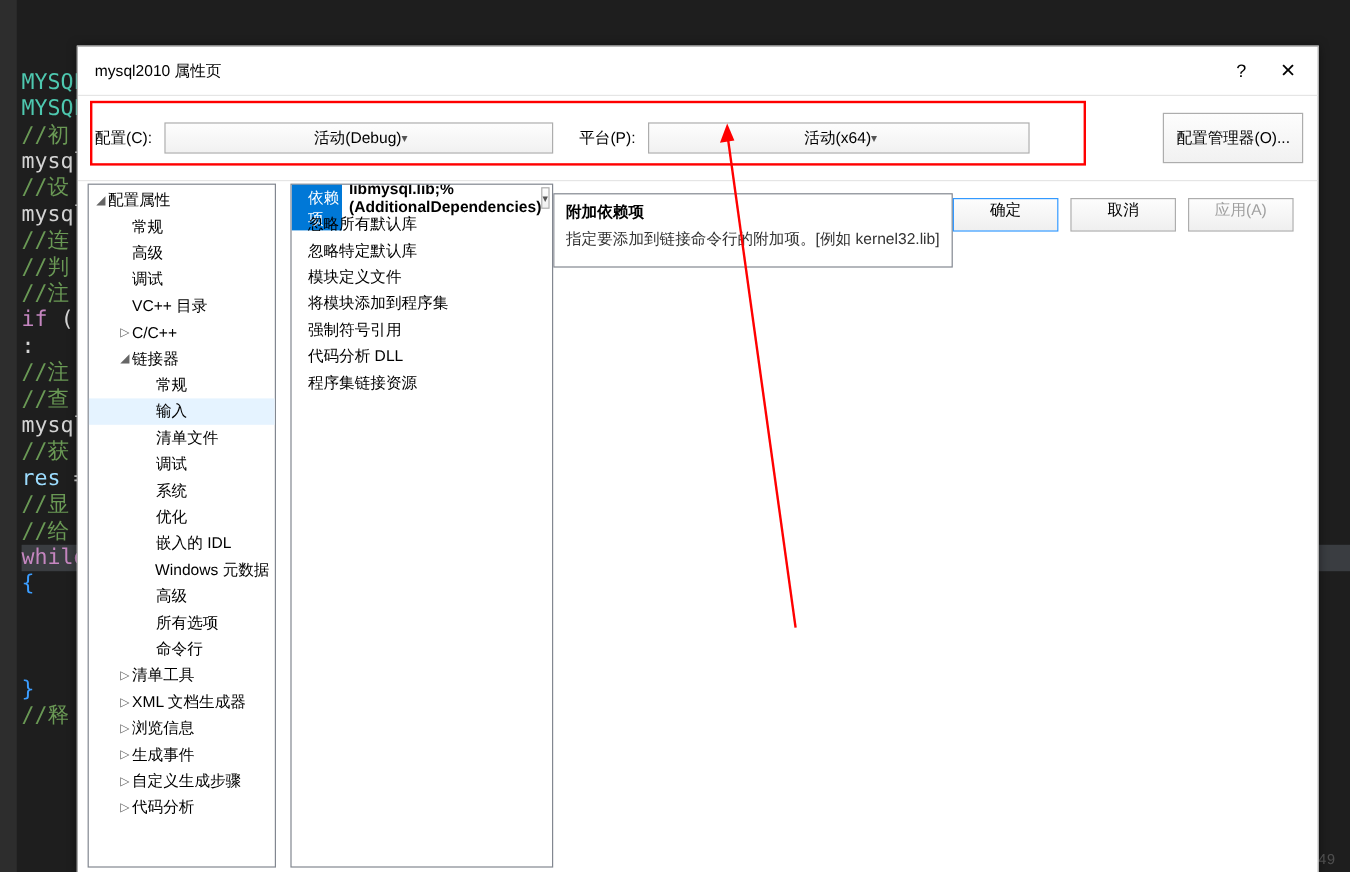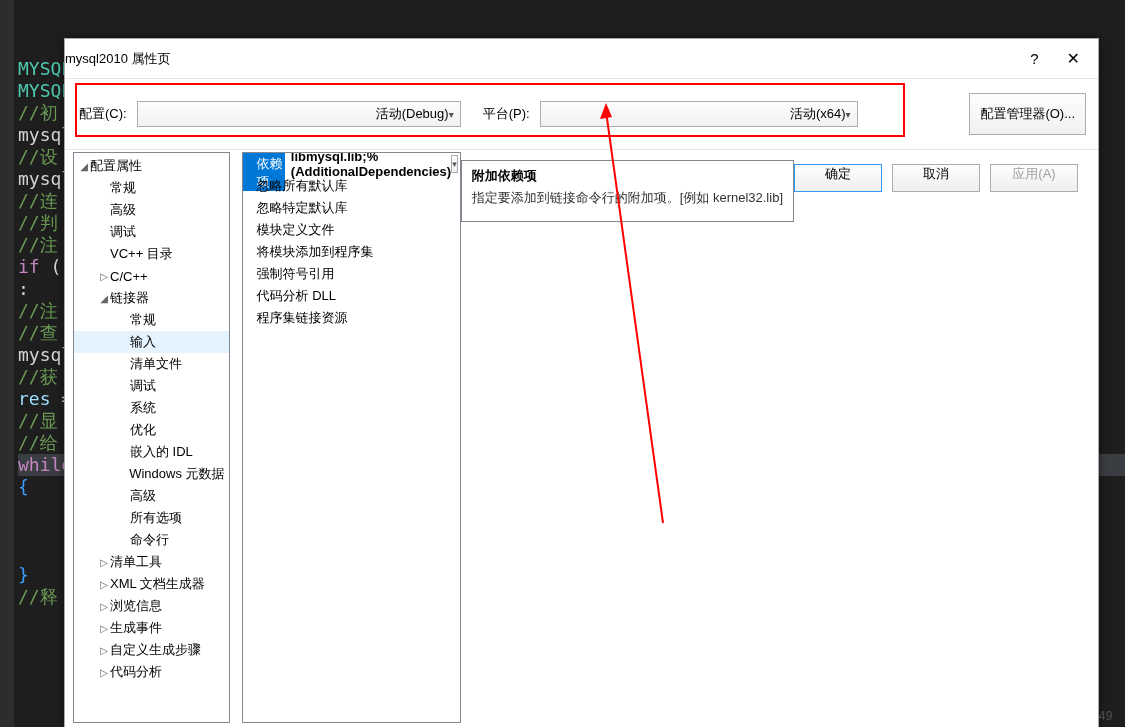--- a/index.html
+++ b/index.html
@@ -47,21 +47,21 @@
       border: 1px solid #aaa;
       box-shadow: 0 0 8px rgba(0,0,0,0.5);
       display: flex;
       flex-direction: column;
     }
 
     .dlg-title {
       display: flex;
       align-items: center;
       justify-content: space-between;
-      padding: 8px 12px 8px 0;
+      padding: 8px 12px 8px 14px;
       font-size: 13px;
       color: #000;
       border-bottom: 1px solid #e5e5e5;
     }
     .title-right { display: flex; align-items: center; gap: 22px; }
     .help-mark { font-family: Arial; font-size: 15px; }
     .close-x { font-family: Arial; font-size: 16px; padding: 2px 6px; cursor: pointer; }
 
     .config-bar {
       display: flex;
@@ -79,21 +79,21 @@
       height: 54px;
       pointer-events: none;
     }
     .cfg-label { color: #000; }
     .dropdown {
       border: 1px solid #adadad;
       background: linear-gradient(#fdfdfd,#f1f1f1);
       height: 26px;
       display: flex;
       align-items: center;
-      justify-content: flex-end;
+      justify-content: center;
       padding: 0 6px 0 10px;
       cursor: pointer;
     }
     .dropdown .chev { font-size: 10px; color: #555; }
     .cfg-dd1 { width: 324px; }
     .cfg-dd2 { width: 318px; }
     .config-mgr {
       border: 1px solid #adadad;
       background: linear-gradient(#fdfdfd,#f1f1f1);
       height: 42px;

